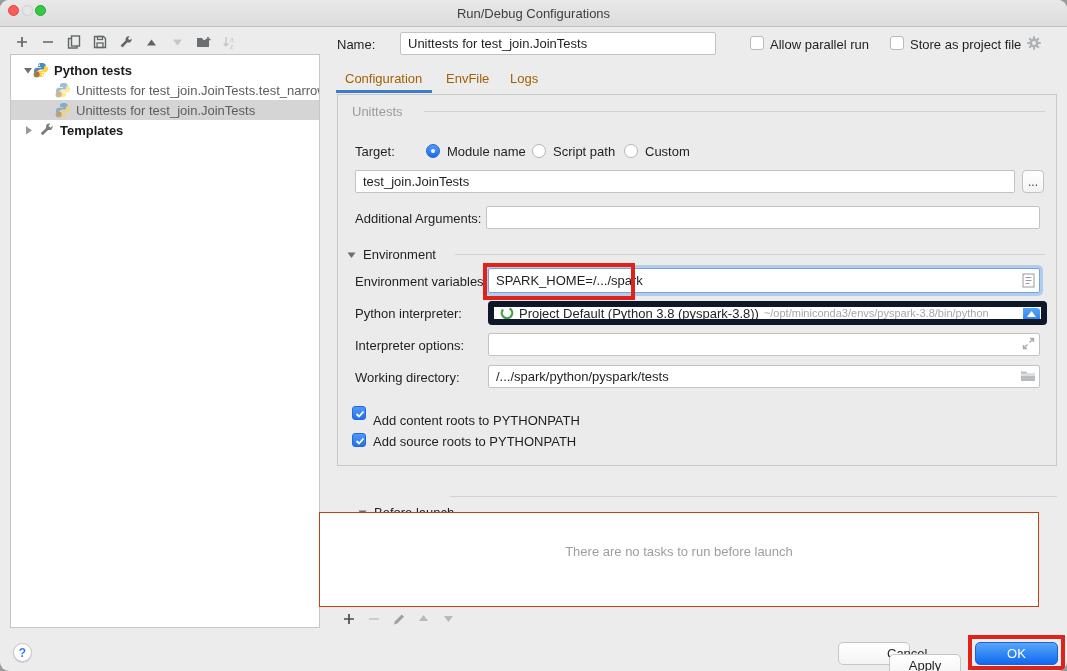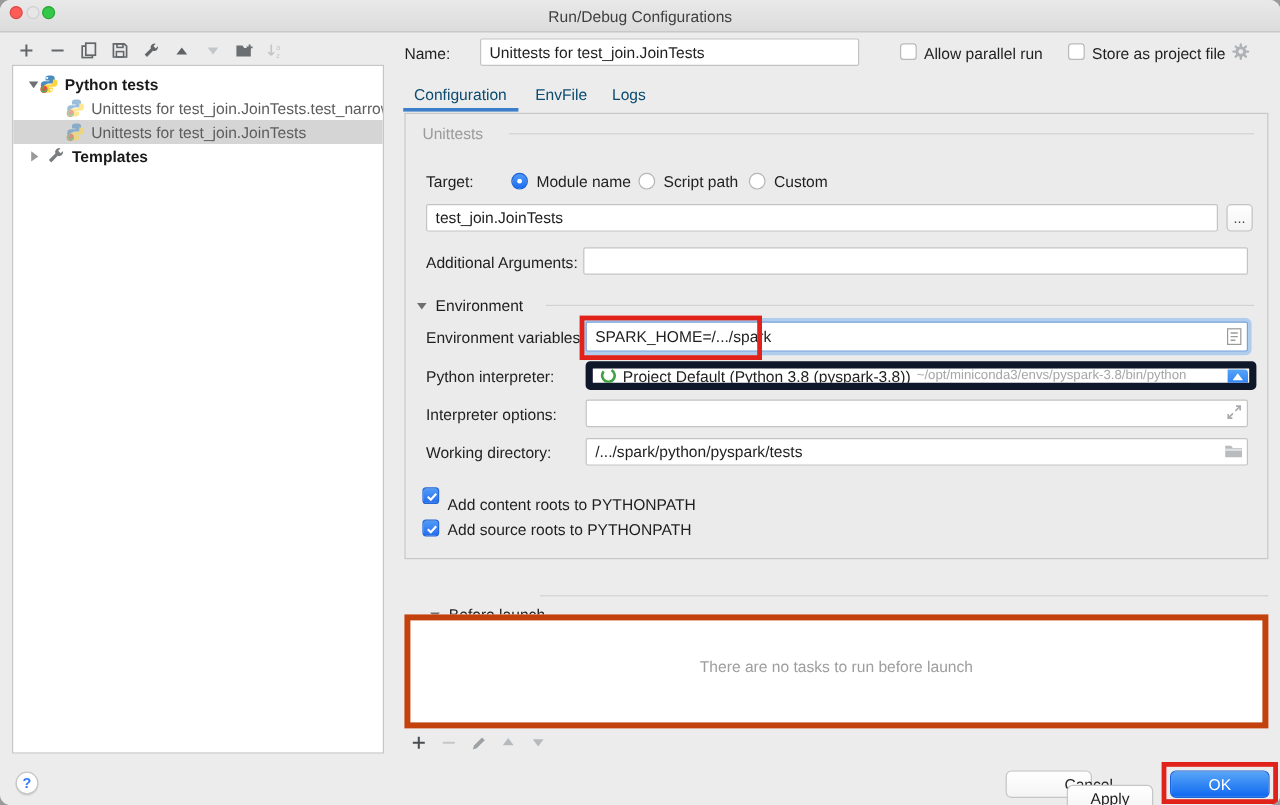--- a/index.html
+++ b/index.html
@@ -33,21 +33,21 @@
   
   .lbl { position:absolute; color:#1f1f1f; }
   input.fld, .fld {
     position:absolute; background:#fff; border:1px solid #c3c3c3; border-radius:2px;
     height:23px; font-family:"Liberation Sans",sans-serif; font-size:13px; color:#1f1f1f; padding:0 7px;
   }
   .chk { position:absolute; width:14px; height:14px; background:#fff; border:1px solid #b9b9b9; border-radius:3px; }
   .chk.on { background:linear-gradient(#4f9bf7,#256ff0); border-color:#2468d8; }
   .chk svg { position:absolute; left:1px; top:1px; }
   
-  .tab { position:absolute; top:71px; color:#0c4a6e; cursor:default; }
+  .tab { position:absolute; top:71px; color:#a16207; cursor:default; }
   .tab-underline { position:absolute; left:336px; top:90px; width:96px; height:3px; background:#3d7ecb; }
   
   .panel { position:absolute; left:337px; top:94px; width:720px; height:372px;
     background:#ebebeb; border:1px solid #c8c8c8; }
   .grp-title { position:absolute; color:#9b9b9b; font-size:13px; }
   .sep-line { position:absolute; height:1px; background:#d2d2d2; }
   .radio { position:absolute; width:14px; height:14px; border-radius:50%; background:#fff; border:1px solid #b5b5b5; }
   .radio.on { background:linear-gradient(#4f9bf7,#1d6bf0); border-color:#1f63d6; }
   .radio.on::after { content:""; position:absolute; left:4px; top:4px; width:4px; height:4px; border-radius:50%; background:#fff; }
   .sec-head { position:absolute; display:flex; align-items:center; gap:7px; font-size:13px; color:#1f1f1f; }
@@ -58,21 +58,21 @@
   
   .annotation { position:absolute; border:4px solid #e0221a; pointer-events:none; z-index:20; }
   
   .combo { position:absolute; background:#fff; border:6px solid #0f172a; border-radius:4px; height:24px;
     display:flex; align-items:center; padding:0 20px 0 6px; overflow:hidden; white-space:nowrap; }
   .combo .path { color:#a6a6a6; font-size:11px; margin-left:5px; }
   .stepper { position:absolute; right:1px; top:1px; width:17px; height:20px; border-radius:0 3px 3px 0;
     background:linear-gradient(#56a3f8,#1a6df1); display:flex; flex-direction:column; align-items:center; justify-content:center; gap:2px; }
   .fld-icon { position:absolute; top:4px; }
   
-  .bl-box { position:absolute; left:337px; top:512px; width:720px; height:95px; background:#fff; border:5px solid #c2410c; }
+  .bl-box { position:absolute; left:319px; top:512px; width:720px; height:95px; background:#fff; border:1px solid #c2410c; }
   .bl-empty { position:absolute; width:100%; text-align:center; top:31px; color:#9e9e9e; }
   .bl-toolbar { position:absolute; left:341px; top:611px; display:flex; gap:10px; align-items:center; }
   
   .btn { position:absolute; top:642px; height:23px; background:linear-gradient(#ffffff,#f4f4f4);
     border:1px solid #c6c6c6; border-radius:5px; text-align:center; line-height:21px; font-size:13px; color:#1f1f1f; }
   .btn.primary { background:linear-gradient(#58a6f7,#0f69f1); border-color:#1b63d9; color:#fff; }
   .help-btn { position:absolute; left:13px; top:643px; width:19px; height:19px; border-radius:50%;
     background:#fff; border:1px solid #c6c6c6; color:#2f7cf6; font-weight:bold; font-size:12px;
     display:flex; align-items:center; justify-content:center; box-shadow:0 1px 1px rgba(0,0,0,.12); }
 </style>

